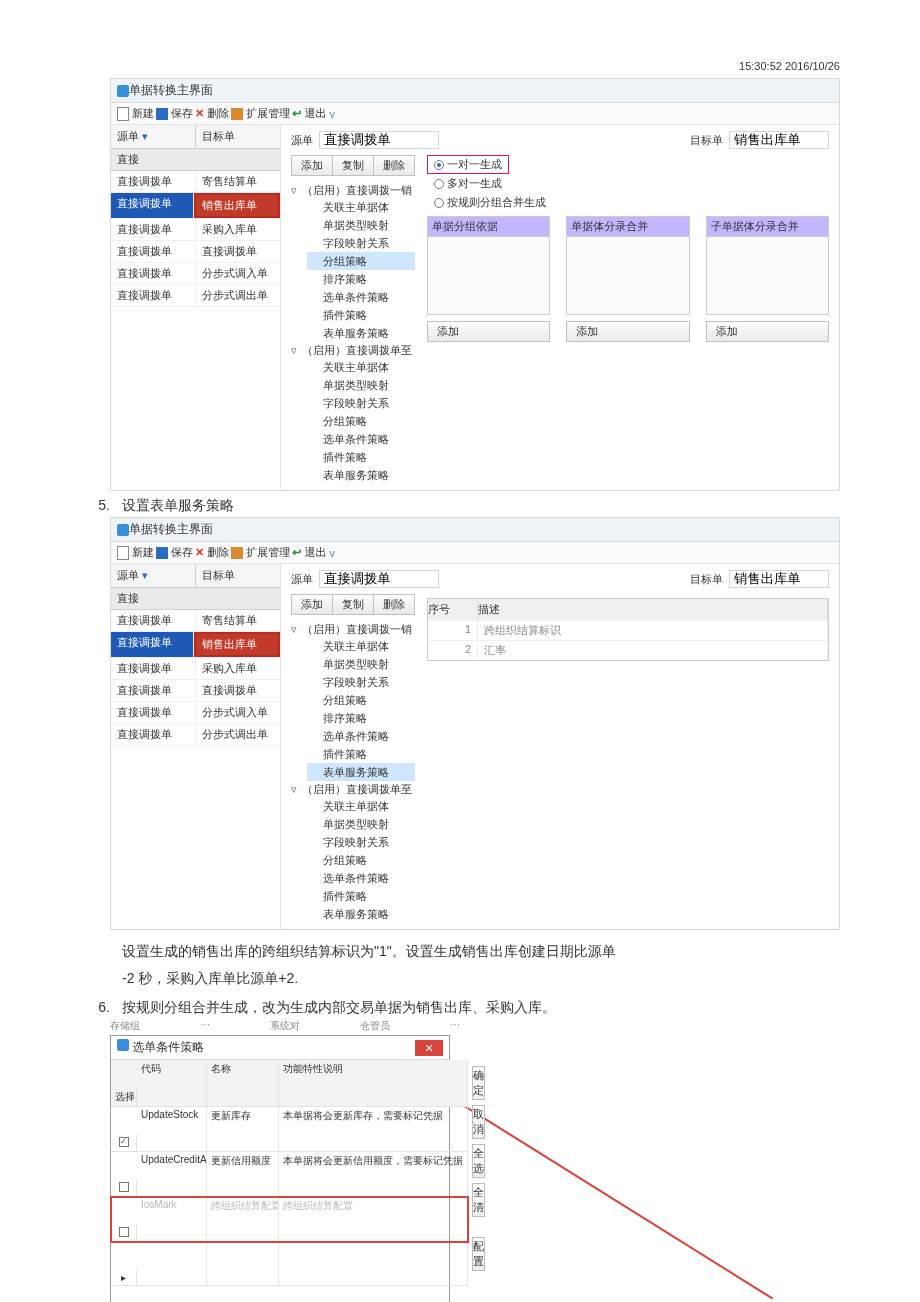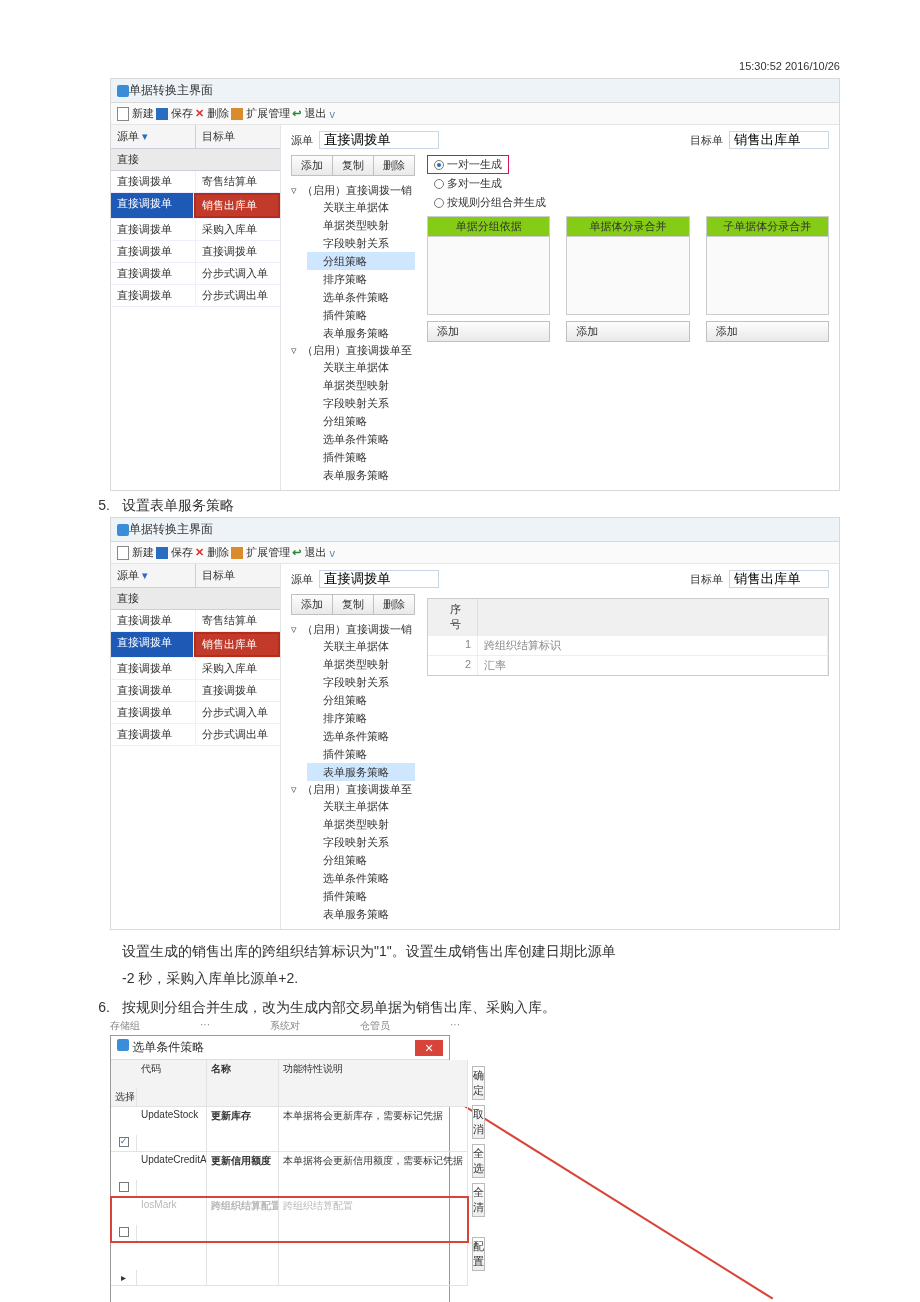--- a/index.html
+++ b/index.html
@@ -82,28 +82,28 @@
   
   .tree { line-height:16px; font-size:11px; }
   .tree .grp { display:flex; align-items:center; gap:3px; }
   .tree .tri2 { width:8px;display:inline-block;color:#555; }
   .tree .kids { padding-left:16px; }
   .tree .leaf { padding:1px 0 1px 16px; cursor:default;}
   .tree .leaf.sel { background:#cfe6ff; }
 
   .three-cols { display:flex; gap:16px; }
   .col-box { flex:1; }
-  .col-head { background:#84cc16; border:1px solid #ccc; padding:2px 4px; text-align:center; font-size:11px; }
+  .col-head { background:#c4b5fd; border:1px solid #ccc; padding:2px 4px; text-align:left; font-size:11px; }
   .col-body { height:78px; border:1px solid #ccc; border-top:none; background:#fafafa; }
   .col-btn  { display:block; margin:6px auto 0; }
 
   
   .detail-grid { border:1px solid #ccc; margin-top:4px; }
   .dg-head { display:flex; background:#f0f0f0; font-size:11px; }
-  .dg-head > div { padding:3px 22px; border-right:1px solid #ddd; }
+  .dg-head > div { padding:3px 0; border-right:1px solid #ddd; }
   .dg-head > div:nth-child(1){width:50px;} .dg-head > div:nth-child(2){flex:1;}
   .dg-row { display:flex; font-size:11px; color:#888; }
   .dg-row > div { padding:2px 6px; border-right:1px solid #eee; border-top:1px solid #eee;}
   .dg-row > div:nth-child(1){width:50px;text-align:right;} .dg-row > div:nth-child(2){flex:1;}
 
   
   .body-txt { font-size:14px; line-height:1.9; margin:8px 0; }
   .num-li { display:flex; gap:12px; font-size:14px; margin:4px 0 2px; }
   .num-li .num { width:30px; text-align:right; }
   .indent { padding-left:42px; }
@@ -121,21 +121,21 @@
   .close-x {
     width:28px;height:16px;background:#d9443a;color:#fff;text-align:center;
     font-size:11px;line-height:16px;
   }
   .feat-body { display:flex; }
   .feat-grid { flex:1; font-size:10px; }
   .fg-head, .fg-row { display:flex; }
   .fg-head > div, .fg-row > div { padding:2px 4px; border:1px solid #e3e3e3; border-top:none; border-left:none; overflow:hidden;white-space:nowrap;}
   .fg-head { background:#f3f3f3; }
   .fg-c-sel{width:26px;text-align:center;margin-top:28px;} .fg-c-code{width:70px;}
-  .fg-c-name{width:72px;font-weight:bold;} .fg-c-desc{flex:1;}
+  .fg-c-name{width:72px;} .fg-c-desc{flex:1;}
   .fg-row.hi { outline:2px solid #d9443a; outline-offset:-1px; color:#b9b9b9;}
   .fg-row .chk{display:inline-block;width:10px;height:10px;border:1px solid #777;}
   .fg-row .chk.on::after{content:"✓";font-size:9px;color:#2a6cbf;position:relative;top:-3px;}
   .feat-btns { width:54px; padding:6px 4px; display:flex;flex-direction:column;gap:5px;}
   .dlg-btn { border:1px solid #bbb; background:linear-gradient(#fff,#eee); font-size:11px; padding:1px 0; text-align:center; cursor:pointer;}
   .feat-empty { height:320px; }
 
   .connector {
     position:absolute; z-index:1;
     border-top:2px solid #d9443a;
@@ -399,20 +399,21 @@
                 <div class="leaf">插件策略</div>
                 <div class="leaf">表单服务策略</div>
               </div>
             </div>
           </div>
 
           <div style="flex:1;">
             <div class="detail-grid">
               <div class="dg-head">
                 <div>序号</div>
+                <div>描述</div>
               </div>
               <div class="dg-row">
                   <div>1</div>
                   <div>跨组织结算标识</div>
                 </div>
               <div class="dg-row">
                   <div>2</div>
                   <div>汇率</div>
                 </div>
             </div>

